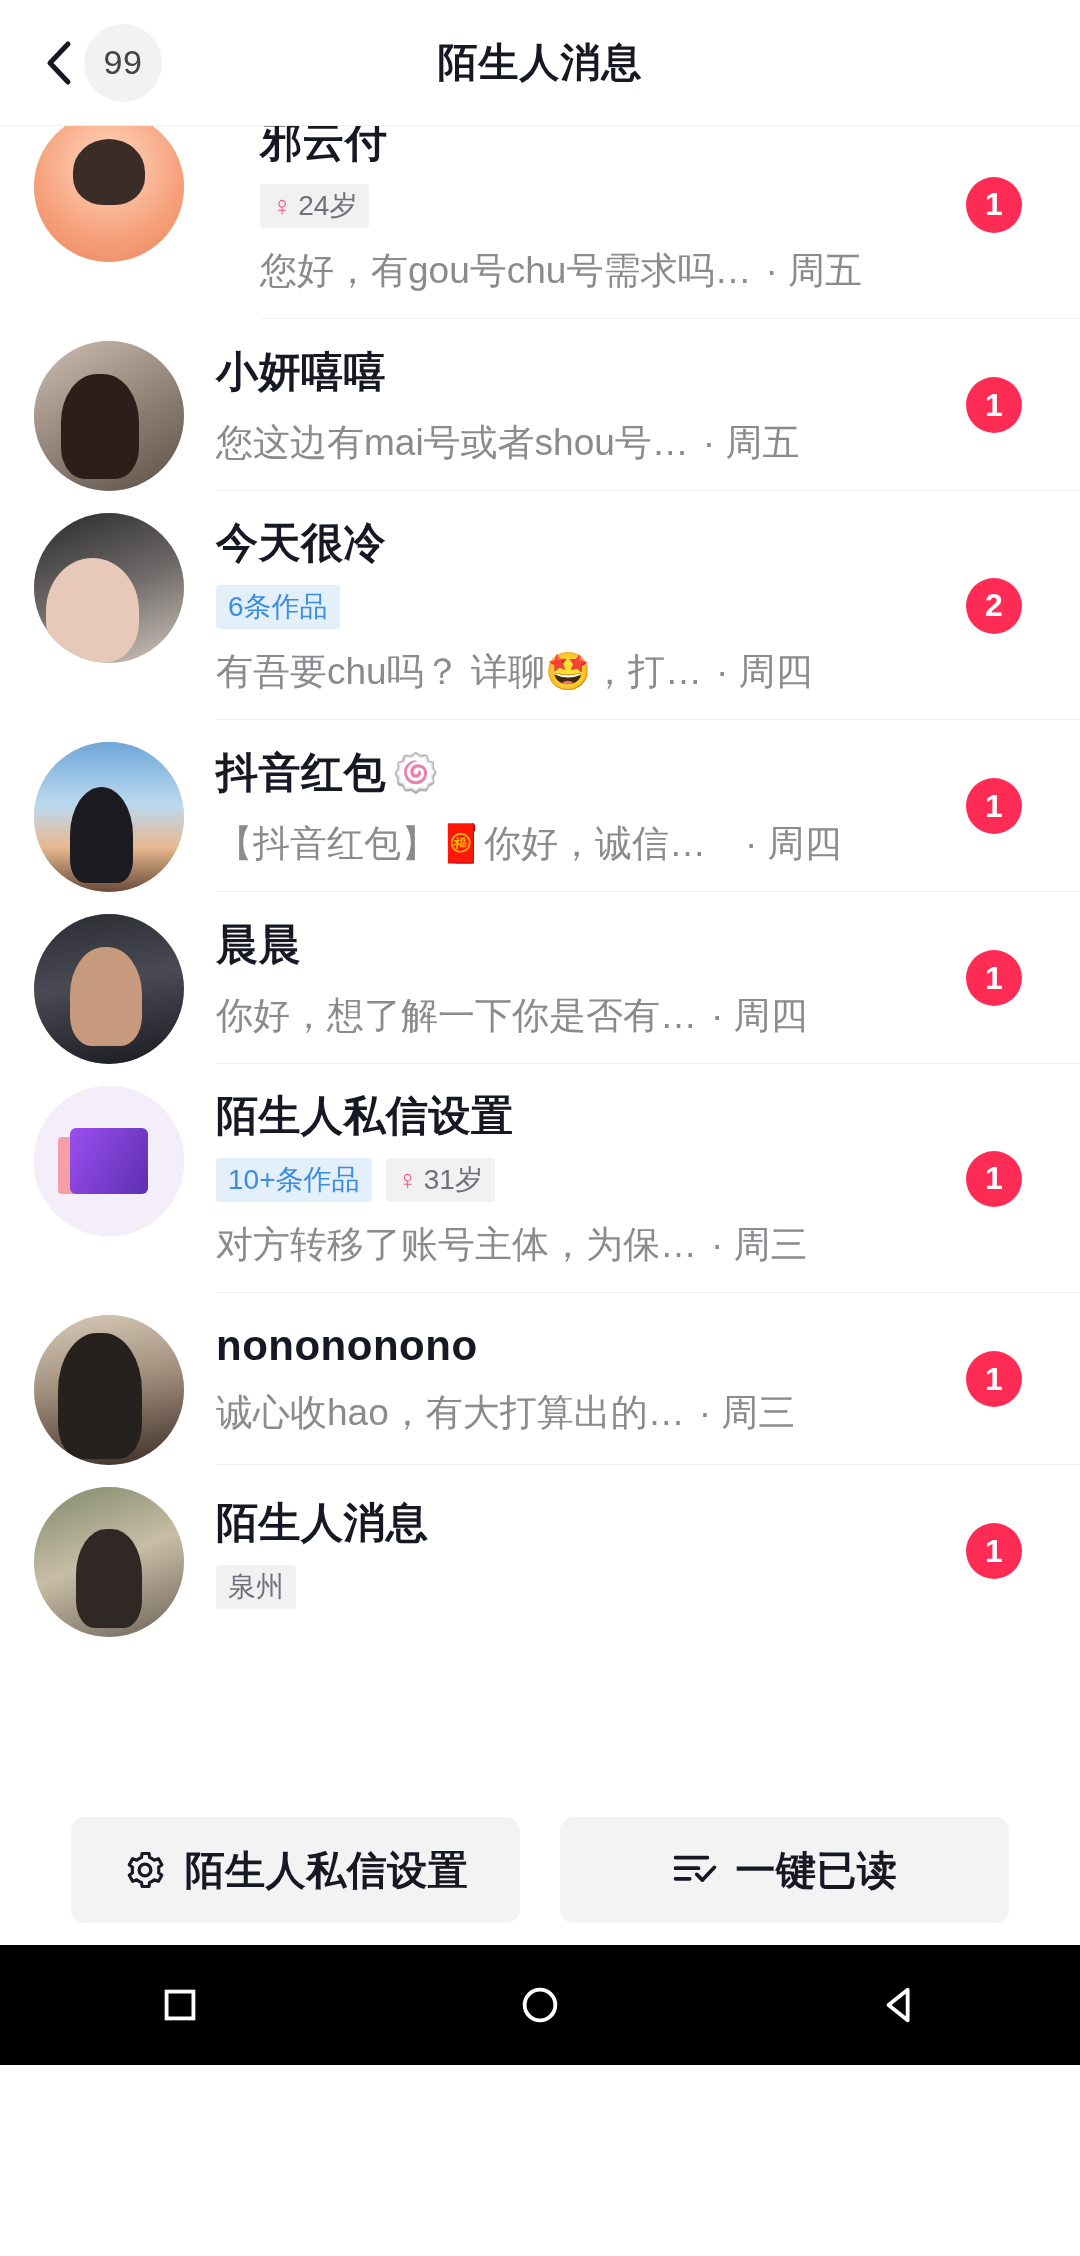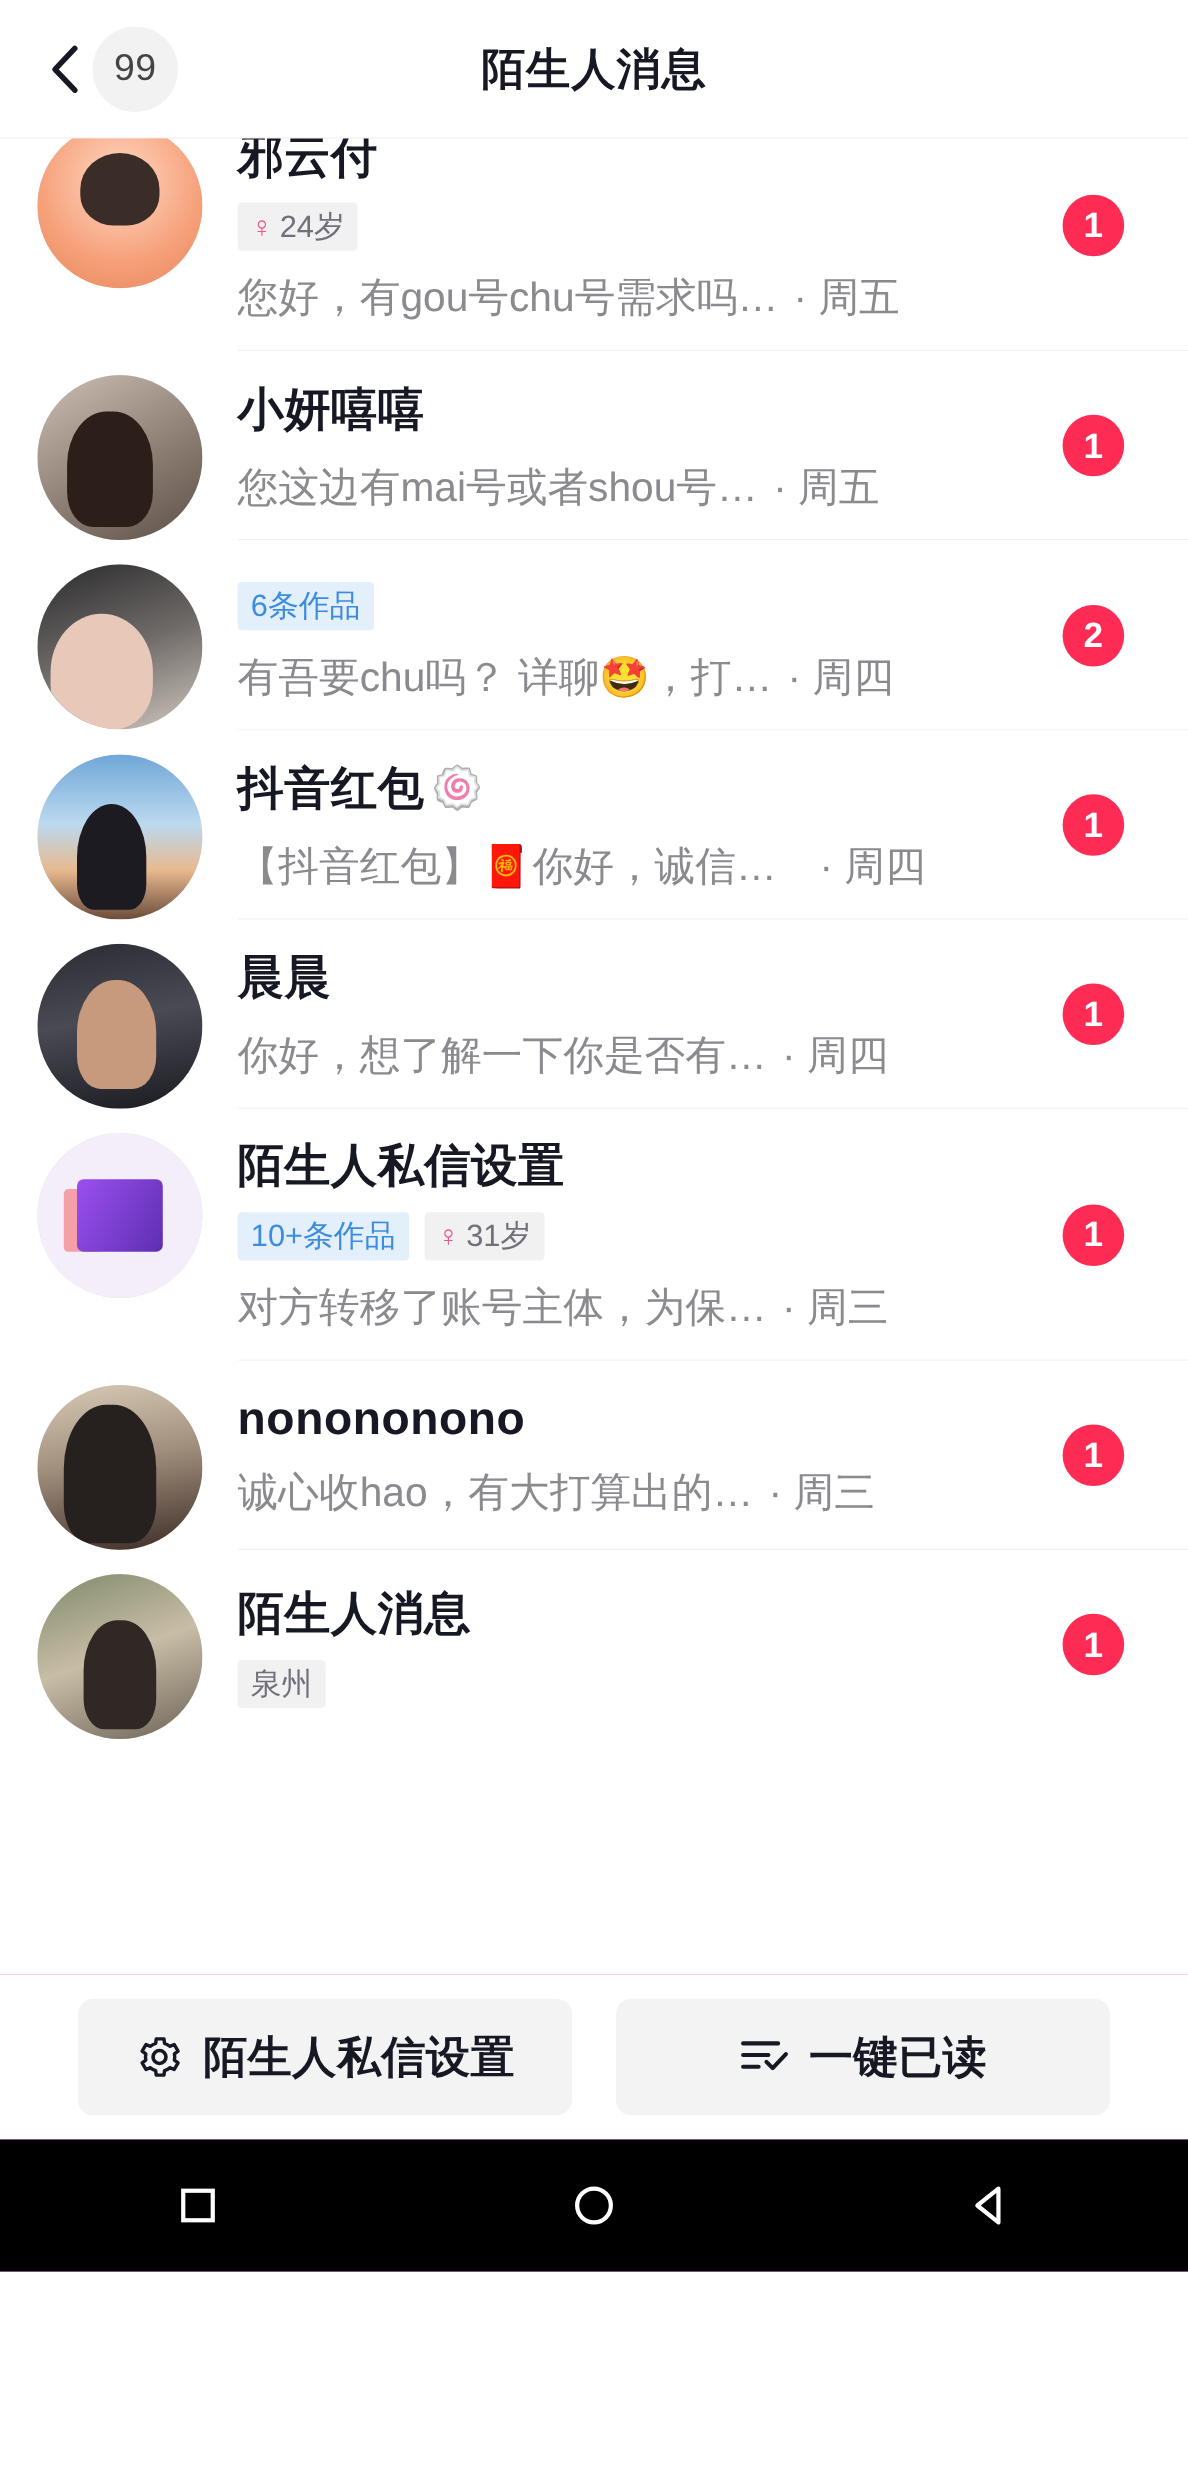--- a/index.html
+++ b/index.html
@@ -176,21 +176,21 @@
     background: #fe2c55;
     color: #ffffff;
     font-size: 32px;
     font-weight: bold;
     display: flex;
     align-items: center;
     justify-content: center;
   }
 
   
-  .conv-row.clipped { margin-top: -36px; }
+  .conv-row.clipped { margin-top: -36px; gap: 44px; }
   .conv-row.clipped .avatar { margin-top: 22px; }
 
   
   .bottom-bar {
     flex: 0 0 150px;
     height: 150px;
     background: #ffffff;
     display: flex;
     align-items: center;
     justify-content: space-between;
@@ -295,20 +295,23 @@
             <span class="time">· 周五</span>
           </div>
         </div>
         <span class="badge">1</span>
       </div>
       <div class="conv-row">
         <div class="avatar">
           <div class="av-art av-c"></div>
         </div>
         <div class="conv-body">
+          <div class="name-line">
+            <span class="name">今天很冷</span>
+          </div>
           <div class="tags-line">
             <span class="tag blue">
               <span>6条作品</span>
             </span>
           </div>
           <div class="preview-line">
             <span class="preview">有吾要chu吗？ 详聊🤩，打…</span>
             <span class="time">· 周四</span>
           </div>
         </div>

